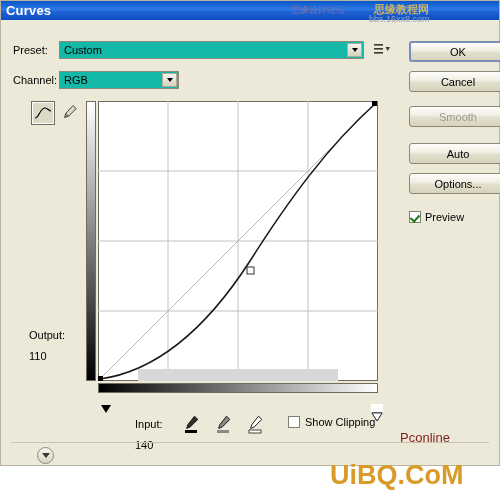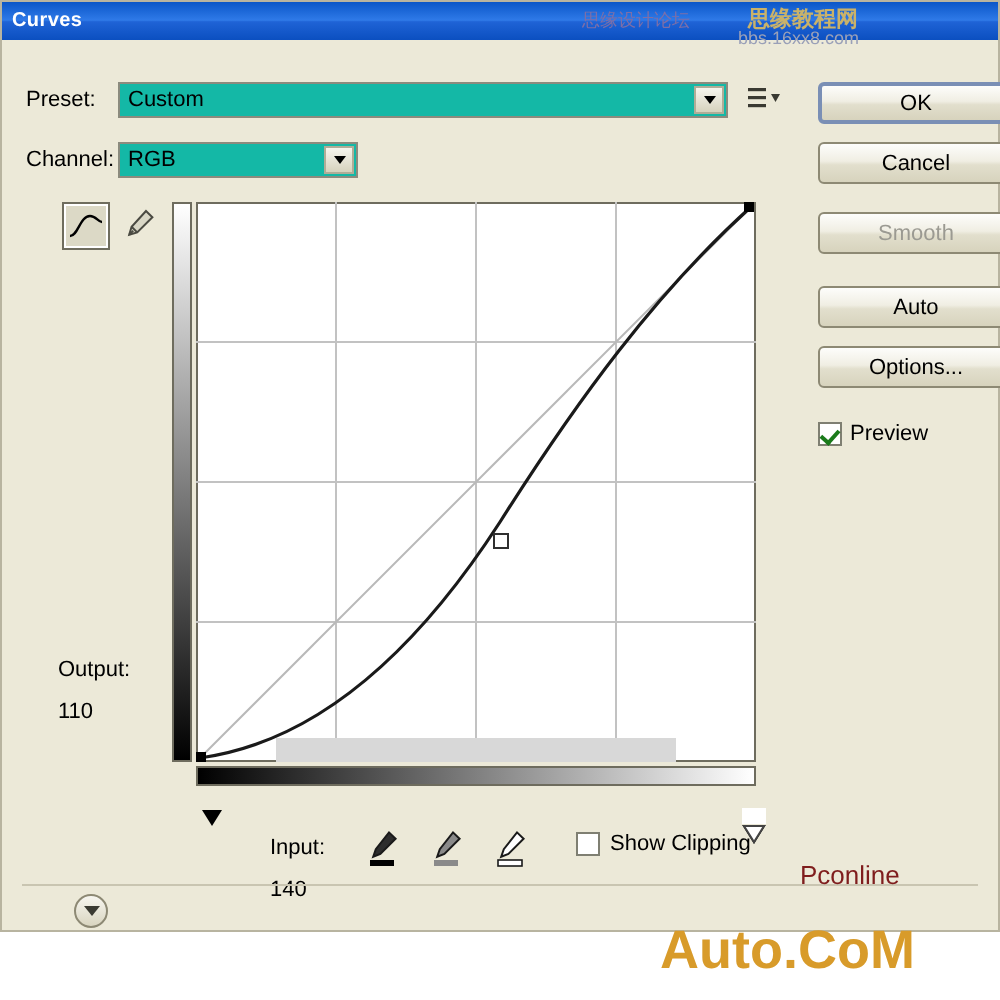--- a/index.html
+++ b/index.html
@@ -19,21 +19,21 @@
     border:1px solid #b8b4a0;
     box-sizing:border-box;
   }
   #titlebar{
     height:19px;
     background:linear-gradient(to bottom,#0a56c8 0%,#2f7ae8 48%,#1f63d6 52%,#0b4fc0 100%);
     display:flex;align-items:center;
     padding-left:5px;
     color:#fff;
     font-weight:bold;
-    font-size:10px;
+    font-size:13px;
   }
   #title-text{letter-spacing:0.2px;}
 
   
   .row{display:flex;align-items:center;}
   #preset-row{position:absolute;left:12px;top:40px;width:370px;height:18px;}
   #channel-row{position:absolute;left:12px;top:70px;width:290px;height:18px;}
   .lbl{font-size:11px;color:#000;}
   #preset-label{width:46px;}
   #channel-label{width:46px;}
@@ -338,13 +338,13 @@
         <span class="disc-caret"></span>
       </span>
   </div>
 
 </div>
 
 <div class="wm" id="wm-top-left">思缘设计论坛</div>
 <div class="wm" id="wm-top-right">思缘教程网</div>
 <div class="wm" id="wm-top-right2">bbs.16xx8.com</div>
 <div class="wm" id="wm-pconline">Pconline</div>
-<div class="wm" id="wm-uibq">Auto.CoM</div>
+<div class="wm" id="wm-uibq">UiBQ.CoM</div>
 
 </body></html>

